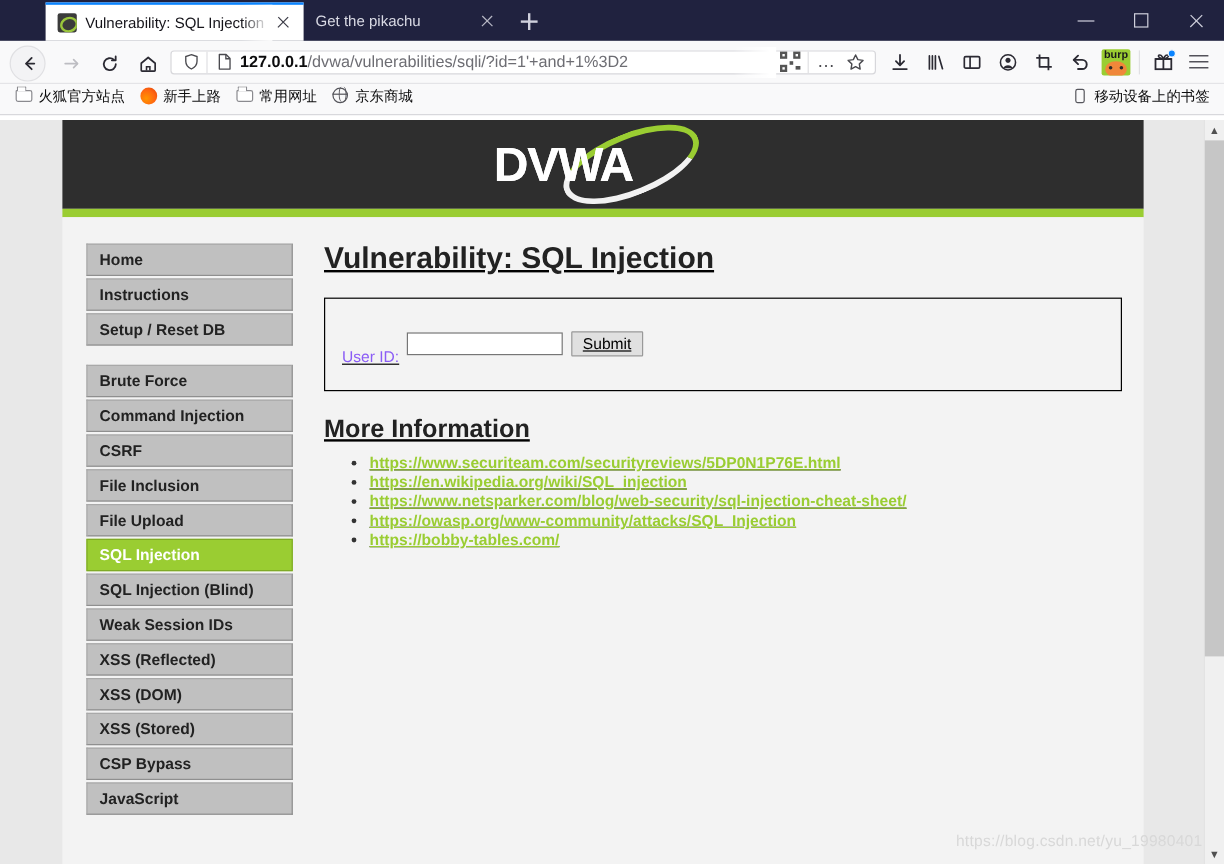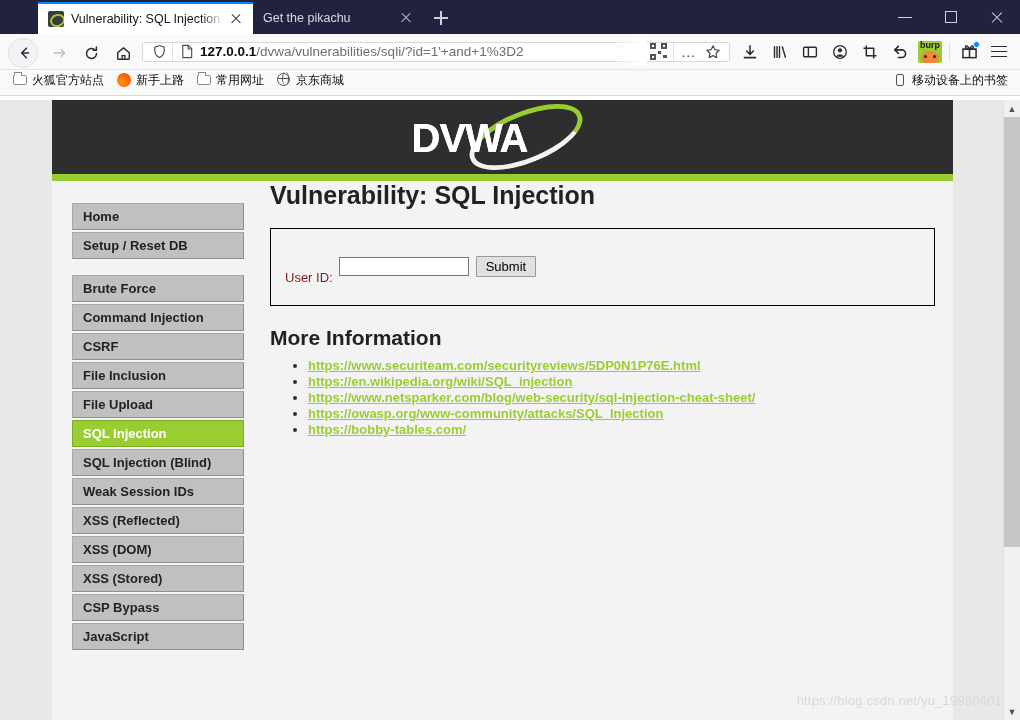--- a/index.html
+++ b/index.html
@@ -235,32 +235,32 @@
   .menu li { margin: 0 0 2px 0; }
   .menu li.gap { height: 14px; margin: 0; }
   .menu a {
     display: block; padding: 5px 0 5px 10px; font-size: 13px; font-weight: 700;
     color: #222; text-decoration: none; background: #c0c0c0;
     border: 1px solid #a9a9a9; border-right-color: #8f8f8f; border-bottom-color: #8f8f8f;
   }
   .menu a.selected { background: #9acd32; color: #fff; border-color: #7faa26; }
 
   .content {
-    position: absolute; left: 218px; top: 0; right: 18px;
+    position: absolute; left: 218px; top: 20px; right: 18px; text-decoration: underline;
   }
   .content h1 {
     font-size: 25px; font-weight: 700; color: #222; margin: 0 0 18px 0;
     font-family: "Liberation Sans", sans-serif;
   }
   .vuln-box {
     border: 1px solid #000; padding: 18px 14px 20px 14px; background: #f3f3f3;
     margin-bottom: 20px;
   }
   .vuln-box form { display: flex; align-items: center; }
-  .vuln-box label { font-size: 13px; color: #7f1d1d; margin-right: 6px; margin-top: 23px; }
+  .vuln-box label { font-size: 13px; color: #8b5cf6; margin-right: 6px; margin-top: 23px; }
   .vuln-box input[type=text] {
     width: 130px; height: 19px; border: 1px solid #767676; background: #fff;
     font-size: 13px; padding: 0 2px; margin-right: 7px;
   }
   .vuln-box .submit {
     background: #e0e0e0; border: 1px solid #999; padding: 2px 9px; font-size: 13px;
     color: #000; font-family: "Liberation Sans", sans-serif; border-radius: 1px;
   }
   .content h2 {
     font-size: 21px; font-weight: 700; color: #222; margin: 0 0 8px 0;
@@ -498,20 +498,23 @@
       <div class="greenbar"></div>
 
       <div class="body-area">
 
         <nav class="menu">
           <ul>
             <li>
                 <a>Home</a>
               </li>
             <li>
+                <a>Instructions</a>
+              </li>
+            <li>
                 <a>Setup / Reset DB</a>
               </li>
             <li class="gap"></li>
             <li>
                 <a>Brute Force</a>
               </li>
             <li>
                 <a>Command Injection</a>
               </li>
             <li>

